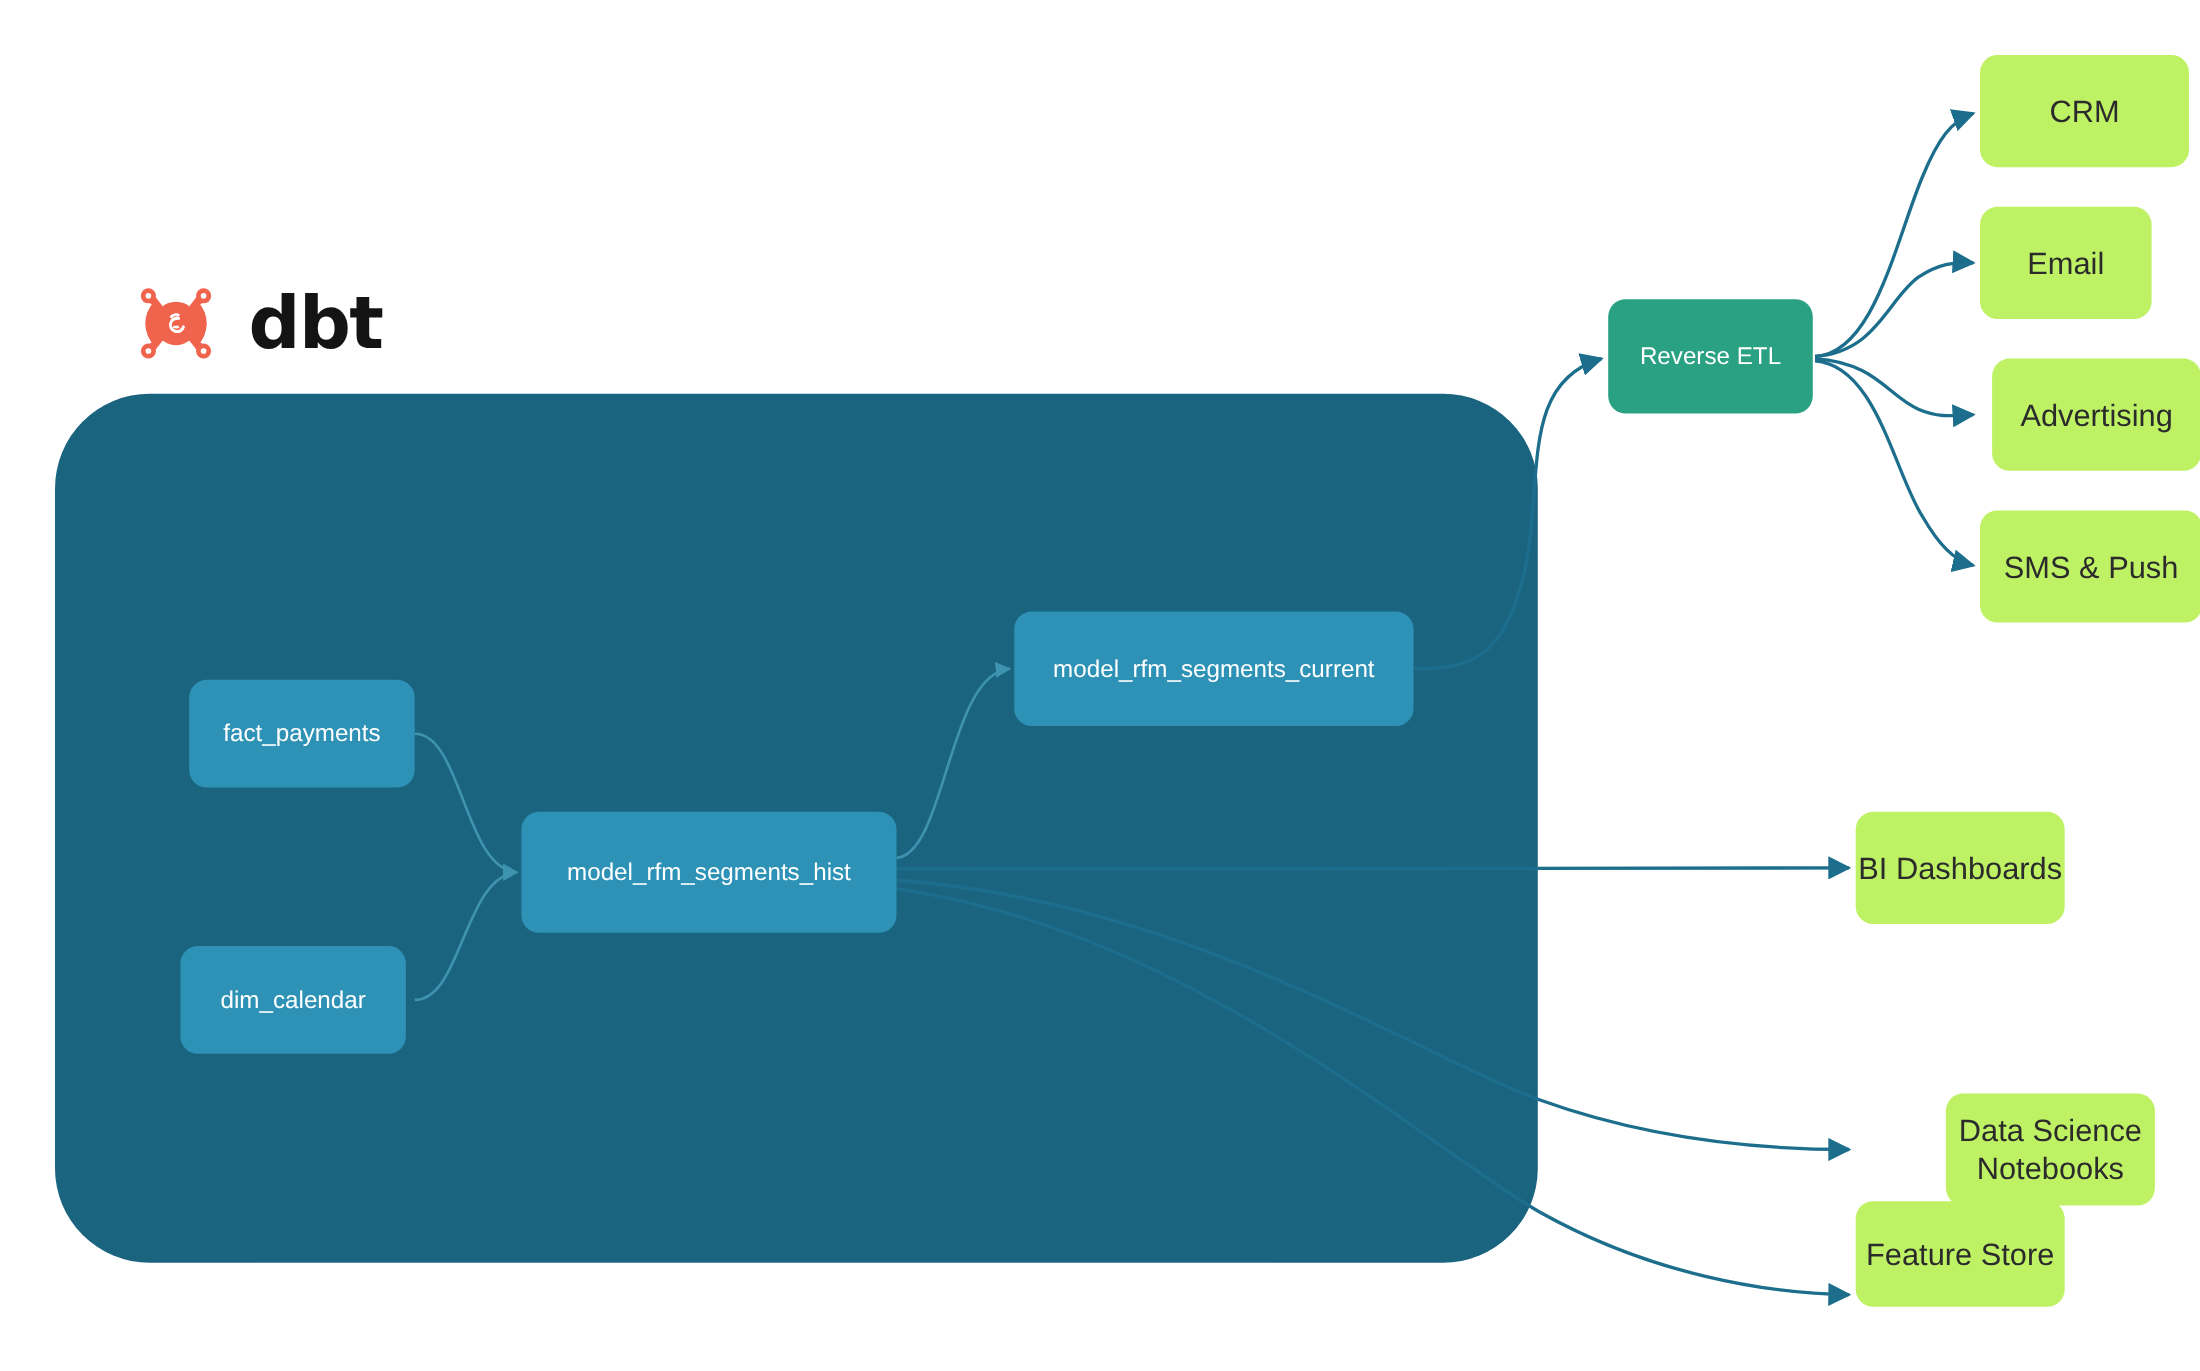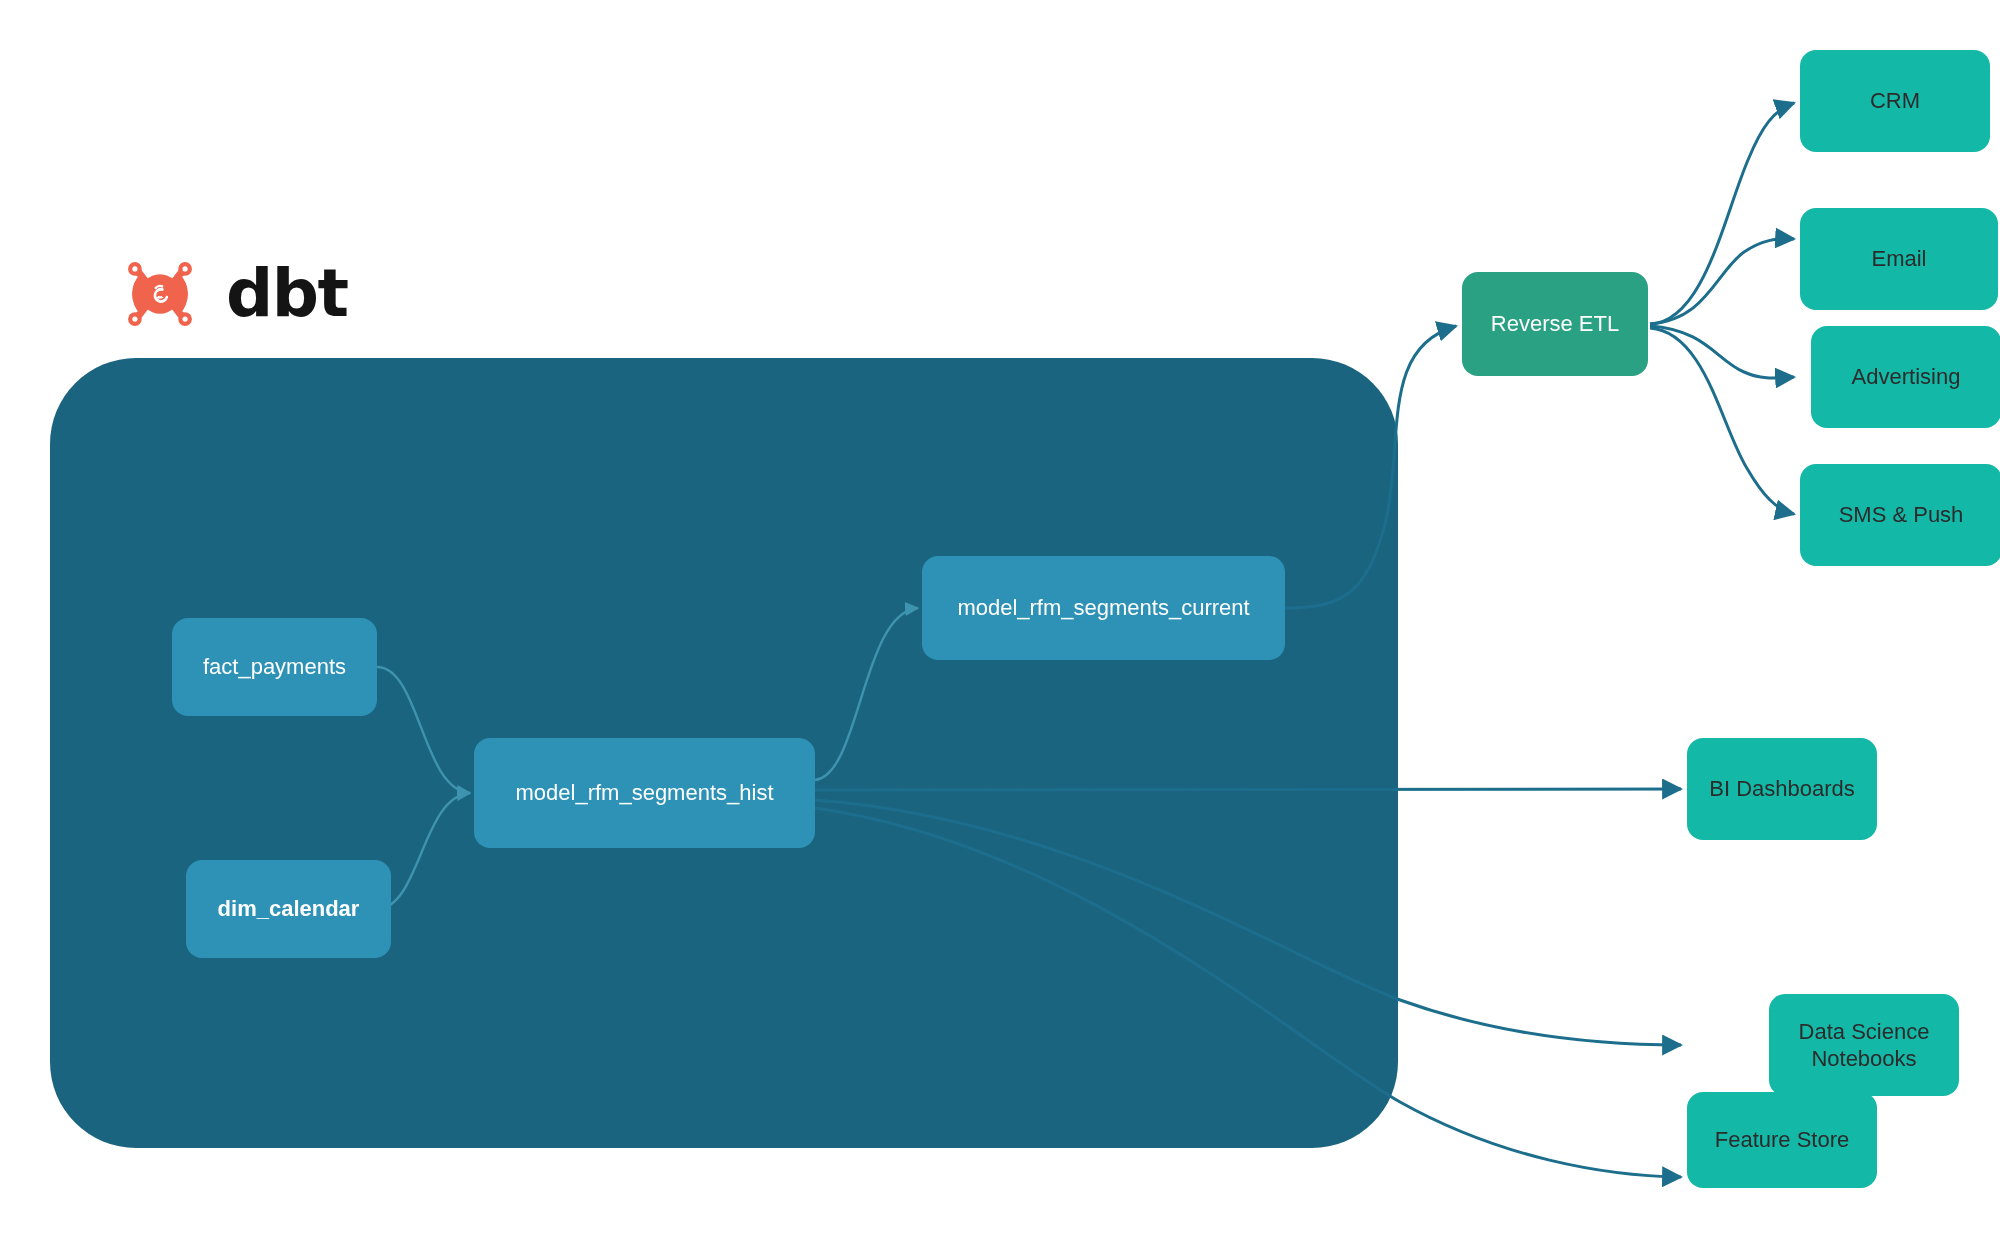--- a/index.html
+++ b/index.html
@@ -60,35 +60,35 @@
     font-size: 22px;
     padding: 0 18px;
   }
   .node-green {
     background: #2AA182;
     color: #ffffff;
     font-size: 22px;
     border-radius: 16px;
   }
   .node-dest {
-    background: #14b8a6;
+    background: #bef264;
     color: #2B2B2B;
-    font-size: 22px;
+    font-size: 28px;
     border-radius: 16px;
     line-height: 1.25;
   }
 
   #node-fact-payments      { left: 172px;  top: 618px;  width: 205px; height: 98px; }
-  #node-dim-calendar       { left: 186px;  top: 860px;  width: 205px; height: 98px; font-weight: bold; }
+  #node-dim-calendar       { left: 164px;  top: 860px;  width: 205px; height: 98px; }
   #node-rfm-hist           { left: 474px;  top: 738px;  width: 341px; height: 110px; }
   #node-rfm-current        { left: 922px;  top: 556px;  width: 363px; height: 104px; }
   #node-reverse-etl        { left: 1462px; top: 272px;  width: 186px; height: 104px; }
 
   #dest-crm                { left: 1800px; top: 50px;   width: 190px; height: 102px; }
-  #dest-email              { left: 1800px; top: 188px;  width: 198px; height: 102px; margin-top: 20px; }
+  #dest-email              { left: 1800px; top: 188px;  width: 156px; height: 102px; }
   #dest-advertising        { left: 1800px; top: 326px;  width: 190px; height: 102px; margin-left: 11px; }
   #dest-sms-push           { left: 1800px; top: 464px;  width: 202px; height: 102px; }
   #dest-bi-dashboards      { left: 1687px; top: 738px;  width: 190px; height: 102px; }
   #dest-ds-notebooks       { left: 1769px; top: 994px;  width: 190px; height: 102px; }
   #dest-feature-store      { left: 1687px; top: 1092px; width: 190px; height: 96px; text-align: center; }
 </style>
 </head>
 <body>
 
 <div id="canvas">

